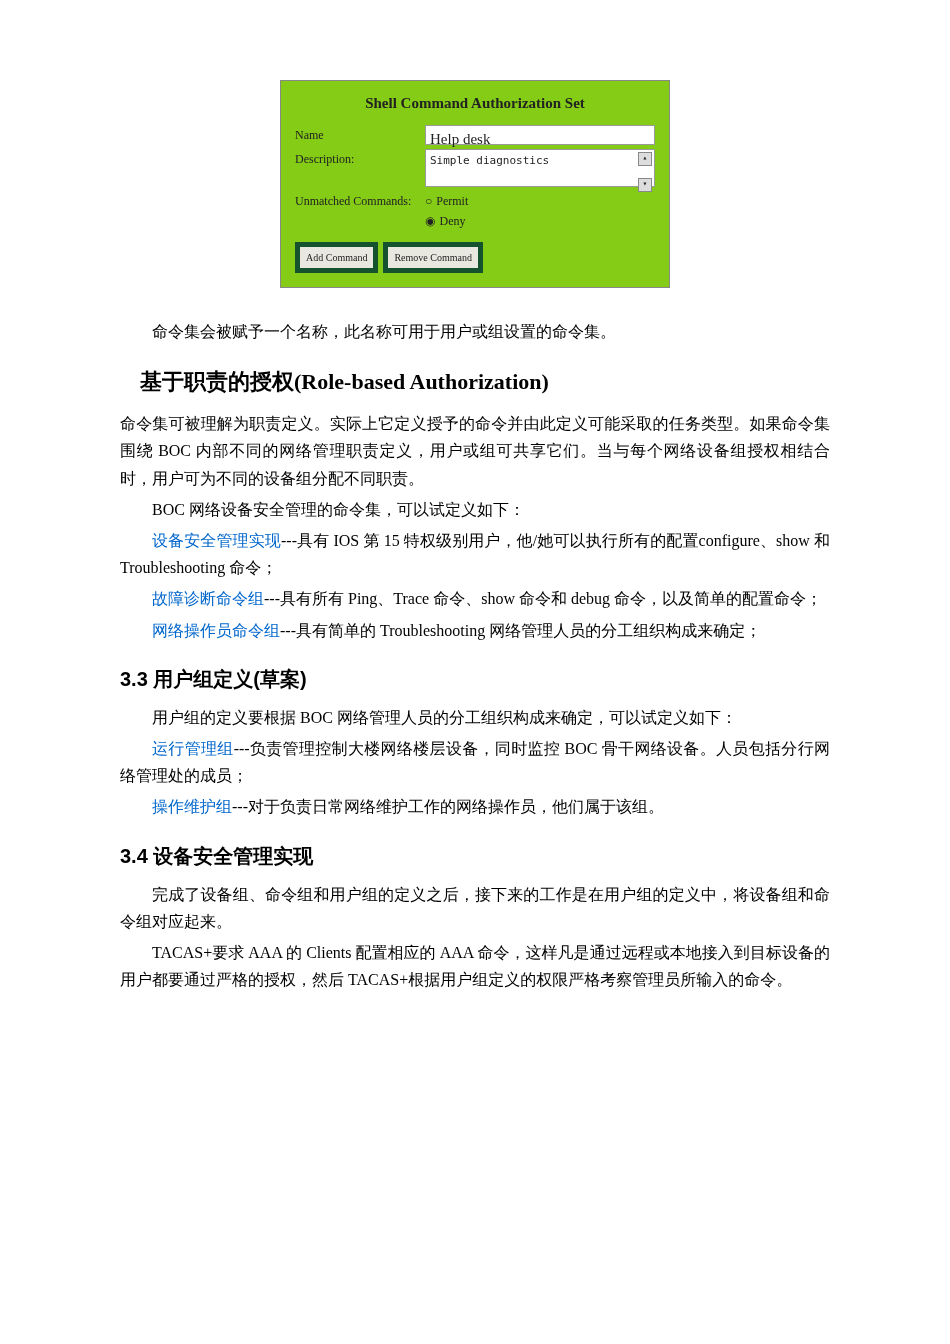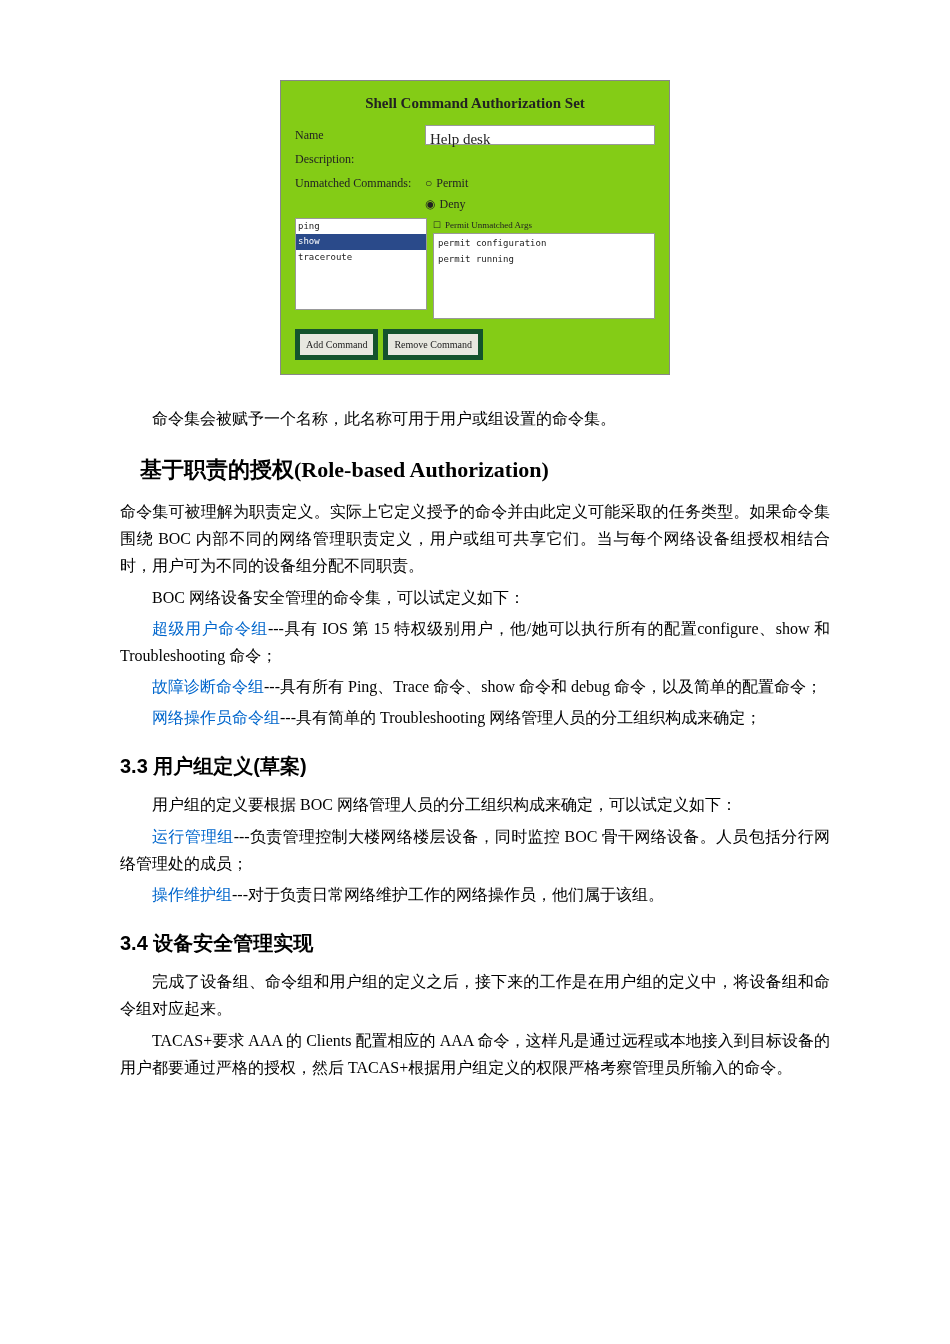--- a/index.html
+++ b/index.html
@@ -81,60 +81,53 @@
   <div class="dialog">
     <h3>Shell Command Authorization Set</h3>
 
     <div class="dlg-row">
       <div class="dlg-label">Name</div>
       <div class="dlg-input">Help desk</div>
     </div>
 
     <div class="dlg-row">
       <div class="dlg-label">Description:</div>
+      <div class="dlg-textarea">
+        <span>Simple diagnostics</span>
+        <div class="scroll-stub">
+          <div class="scroll-btn">▴</div>
+          <div class="scroll-btn">▾</div>
+        </div>
+      </div>
     </div>
 
     <div class="dlg-row">
       <div class="dlg-label">Unmatched Commands:</div>
       <div>
         <div><span class="radio">○</span><span>Permit</span></div>
         <div><span class="radio">◉</span><span>Deny</span></div>
       </div>
     </div>
 
-    <div class="dlg-row" style="align-items:flex-start;">
-      <div class="list-box">
-        <div>ping</div>
-        <div class="sel">show</div>
-        <div>traceroute</div>
-      </div>
-      <div style="flex:1; margin-left:6px;">
-        <div style="font-size:9px;"><span class="chk">☐</span><span>Permit Unmatched Args</span></div>
-        <div class="small-box">
-          <div>permit configuration</div>
-          <div>permit running</div>
-        </div>
-      </div>
-    </div>
 
     <div>
       <span class="btn">Add Command</span>
       <span class="btn">Remove Command</span>
     </div>
   </div>
 </div>
 
 <p class="caption">命令集会被赋予一个名称，此名称可用于用户或组设置的命令集。</p>
 
 <h2 class="italic">基于职责的授权(Role-based Authorization)</h2>
 
 <p class="noindent"><span>命令集可被理解为职责定义。实际上它定义授予的命令并由此定义可能采取的任务类型。如果命令集围绕 BOC 内部不同的网络管理职责定义，用户或组可共享它们。当与每个网络设备组授权相结合时，用户可为不同的设备组分配不同职责。</span></p>
 <p>BOC 网络设备安全管理的命令集，可以试定义如下：</p>
 
-<p><span class="blue">超级用户命令组</span><span>---具有 IOS 第 15 特权级别用户，他/她可以执行所有的配置configure、show 和 Troubleshooting 命令；</span></p>
+<p><span class="blue">设备安全管理实现</span><span>---具有 IOS 第 15 特权级别用户，他/她可以执行所有的配置configure、show 和 Troubleshooting 命令；</span></p>
 <p><span class="blue">故障诊断命令组</span><span>---具有所有 Ping、Trace 命令、show 命令和 debug 命令，以及简单的配置命令；</span></p>
 <p><span class="blue">网络操作员命令组</span><span>---具有简单的 Troubleshooting 网络管理人员的分工组织构成来确定；</span></p>
 
 <div class="section">3.3  用户组定义(草案)</div>
 <p>用户组的定义要根据 BOC 网络管理人员的分工组织构成来确定，可以试定义如下：</p>
 <p><span class="blue">运行管理组</span><span>---负责管理控制大楼网络楼层设备，同时监控 BOC 骨干网络设备。人员包括分行网络管理处的成员；</span></p>
 <p><span class="blue">操作维护组</span><span>---对于负责日常网络维护工作的网络操作员，他们属于该组。</span></p>
 
 <div class="section">3.4  设备安全管理实现</div>
 <p>完成了设备组、命令组和用户组的定义之后，接下来的工作是在用户组的定义中，将设备组和命令组对应起来。</p>

